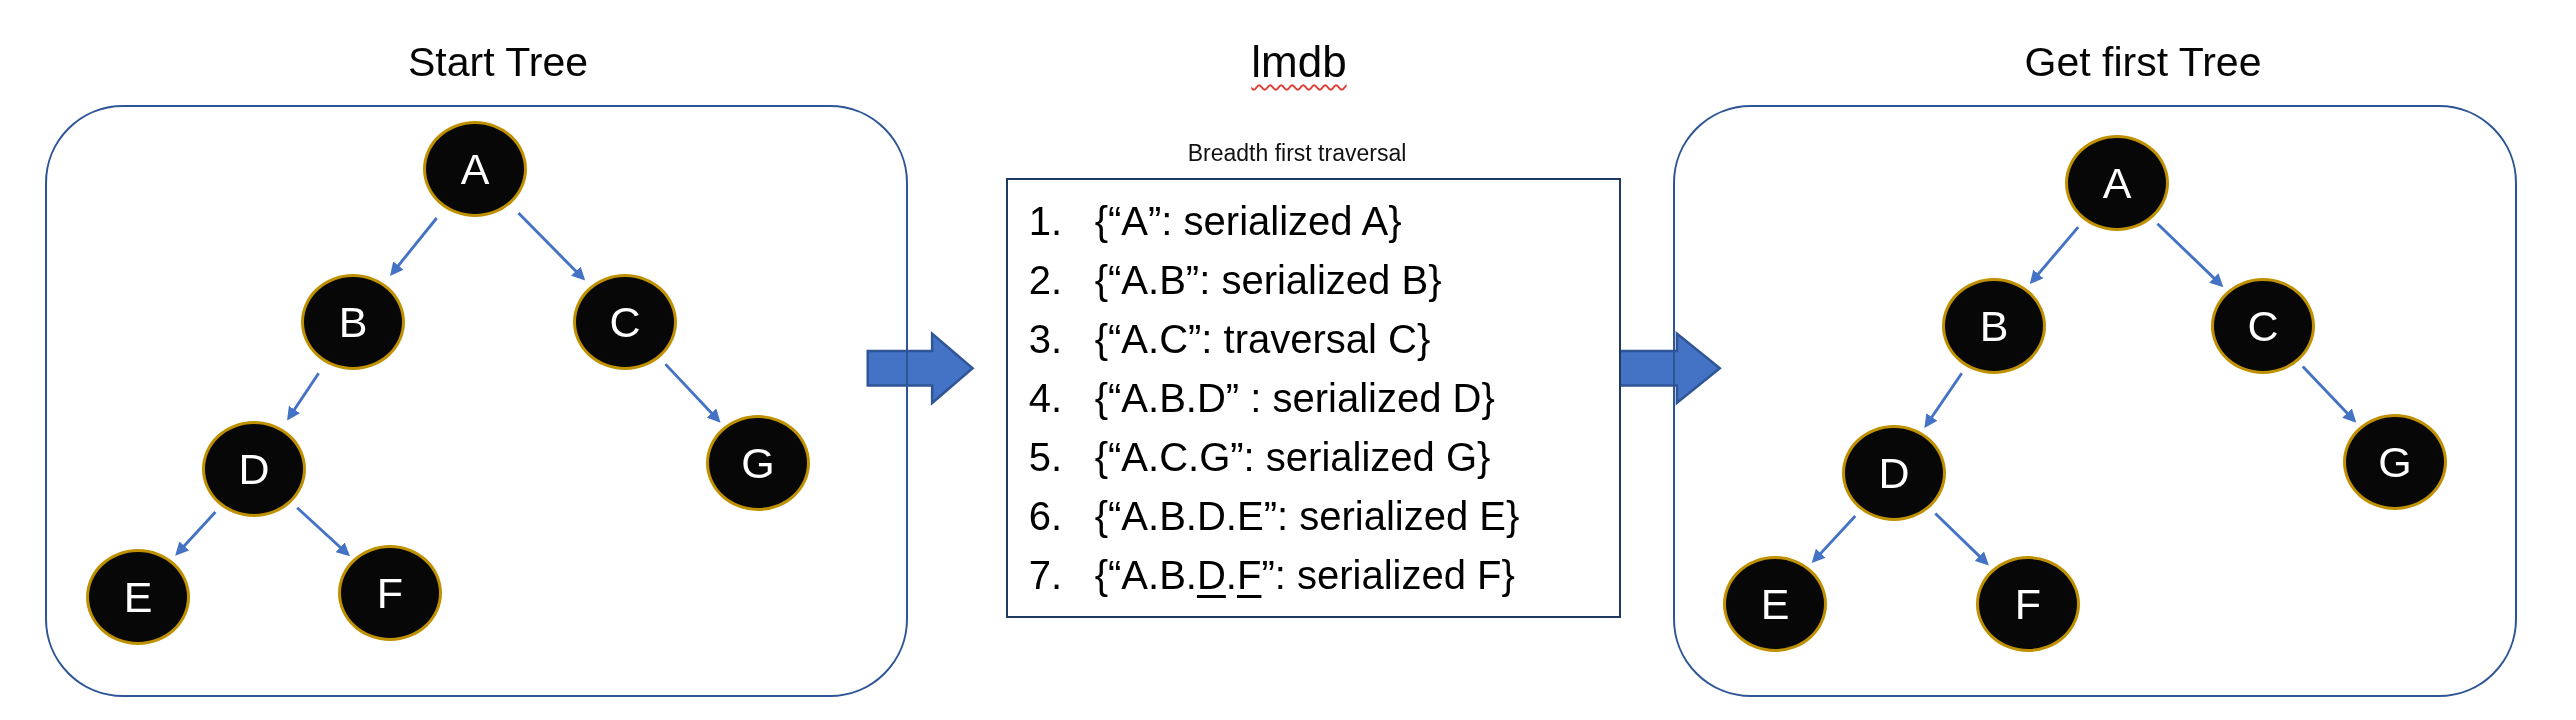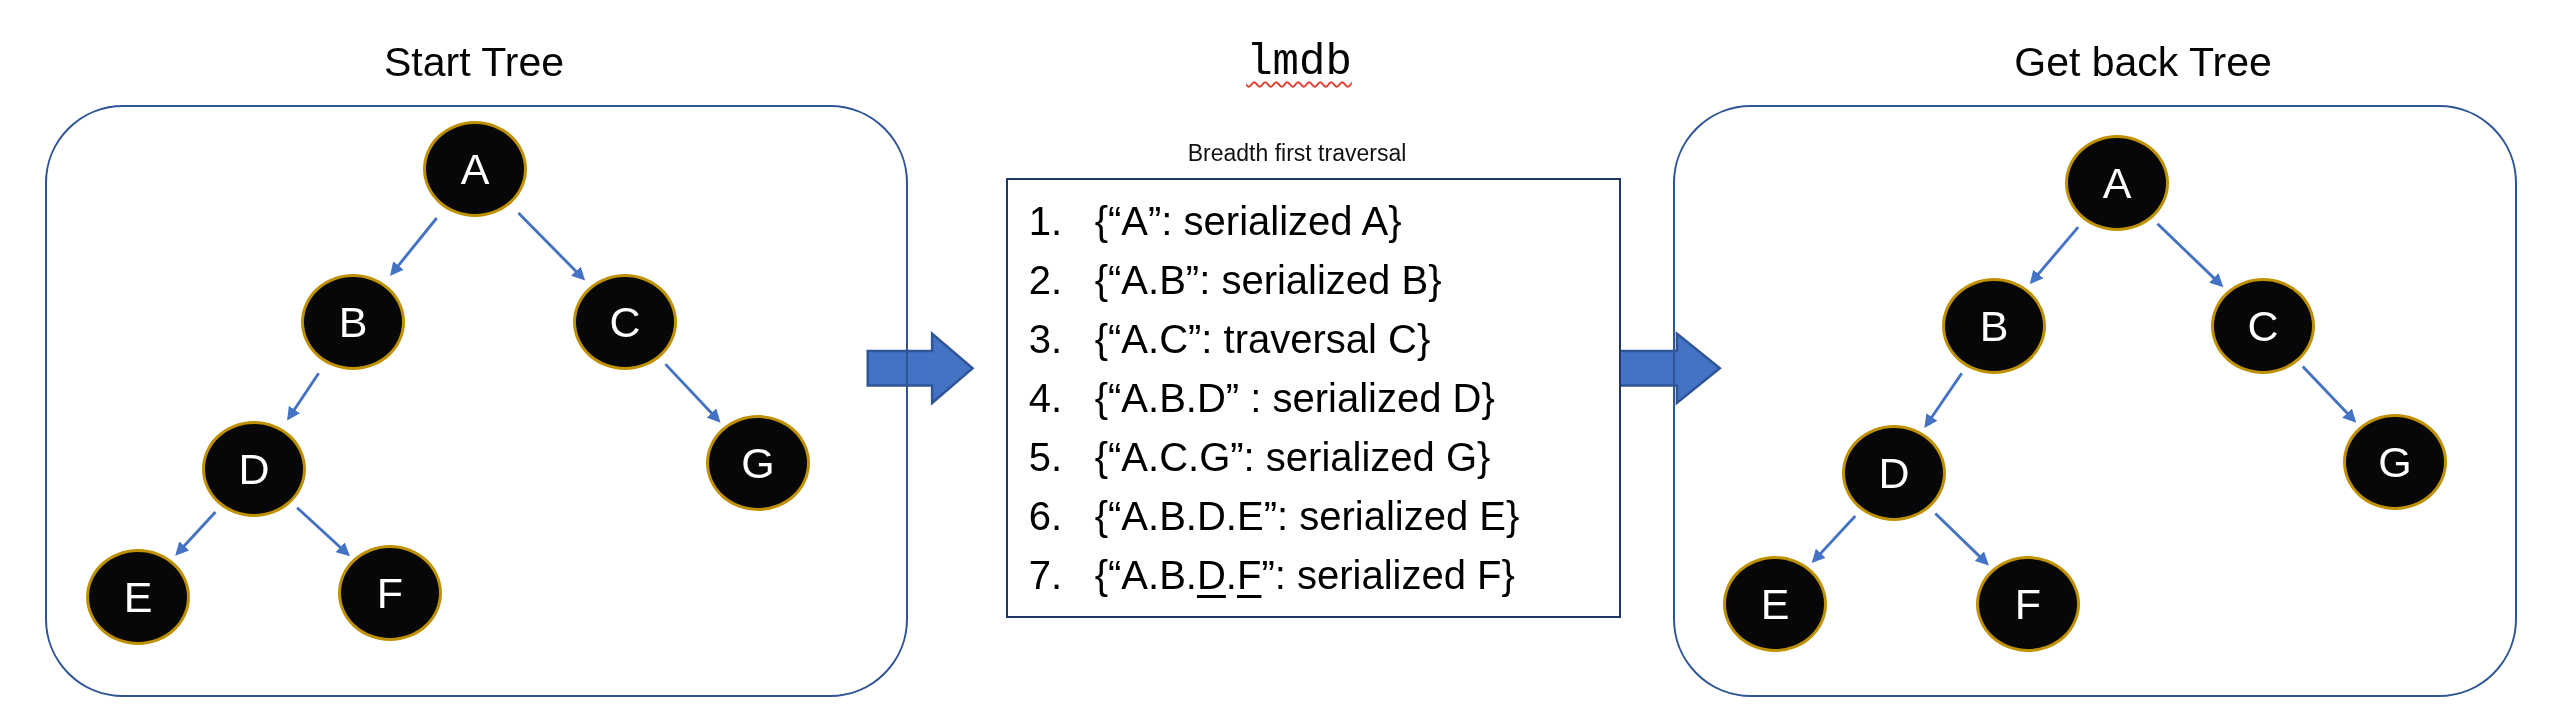--- a/index.html
+++ b/index.html
@@ -13,21 +13,20 @@
   .panel-title{
     position:absolute;transform:translateX(-50%);
     font-size:41px;line-height:1.1;color:#050505;white-space:nowrap;
   }
   .db-title{
     position:absolute;transform:translateX(-50%);
     font-size:44px;line-height:1.1;color:#050505;white-space:nowrap;
     text-decoration:underline;text-decoration-style:wavy;
     text-decoration-color:#e03c31;text-decoration-thickness:1.7px;
     text-underline-offset:7.4px;
-    font-family:Liberation Mono, monospace;
   }
   .db-subtitle{
     position:absolute;transform:translateX(-50%);
     font-size:23px;color:#111;white-space:nowrap;text-align:center;
   }
   
   .frame{
     position:absolute;border:2.5px solid #2e5596;border-radius:78px;
     background:transparent;box-sizing:border-box;
   }
@@ -76,21 +75,21 @@
     <line x1="2375" y1="452" x2="2332" y2="515" marker-end="url(#arr)"></line>
     <line x1="2788" y1="444" x2="2850" y2="509" marker-end="url(#arr)"></line>
     <line x1="2246" y1="625" x2="2196" y2="679" marker-end="url(#arr)"></line>
     <line x1="2343" y1="622" x2="2405" y2="682" marker-end="url(#arr)"></line>
   </g>
 
   <polygon points="1050,425 1128,425 1128,404 1177,446 1128,488 1128,467 1050,467" fill="#4472c4" stroke="#2f5597" stroke-width="3"></polygon>
   <polygon points="1947,425 2030,425 2030,404 2082,446 2030,488 2030,467 1947,467" fill="#4472c4" stroke="#2f5597" stroke-width="3"></polygon>
 </svg>
 
-<div class="panel-title" style="left:474px;top:40px">Start Tree</div>
+<div class="panel-title" style="left:498px;top:40px">Start Tree</div>
 <div class="frame" style="left:45px;top:105px;width:863px;height:592px"></div>
 
 <div class="node" style="left:423px;top:121px">
     <span>A</span>
   </div>
 <div class="node" style="left:301px;top:274px">
     <span>B</span>
   </div>
 <div class="node" style="left:573px;top:274px">
     <span>C</span>
@@ -137,21 +136,21 @@
       <span class="kv-num">6.</span>
       <span class="kv-text">{“A.B.D.E”: serialized E}</span>
     </div>
     <div class="kv-row">
       <span class="kv-num">7.</span>
       <span class="kv-text"><span>{“A.B.</span><span class="u">D</span><span>.</span><span class="u">F</span><span>”: serialized F}</span></span>
     </div>
   </div>
 </div>
 
-<div class="panel-title" style="left:2143px;top:40px">Get back Tree</div>
+<div class="panel-title" style="left:2143px;top:40px">Get first Tree</div>
 <div class="frame" style="left:1673px;top:105px;width:844px;height:592px"></div>
 
 <div class="node" style="left:2065px;top:135px">
     <span>A</span>
   </div>
 <div class="node" style="left:1942px;top:278px">
     <span>B</span>
   </div>
 <div class="node" style="left:2211px;top:278px">
     <span>C</span>

